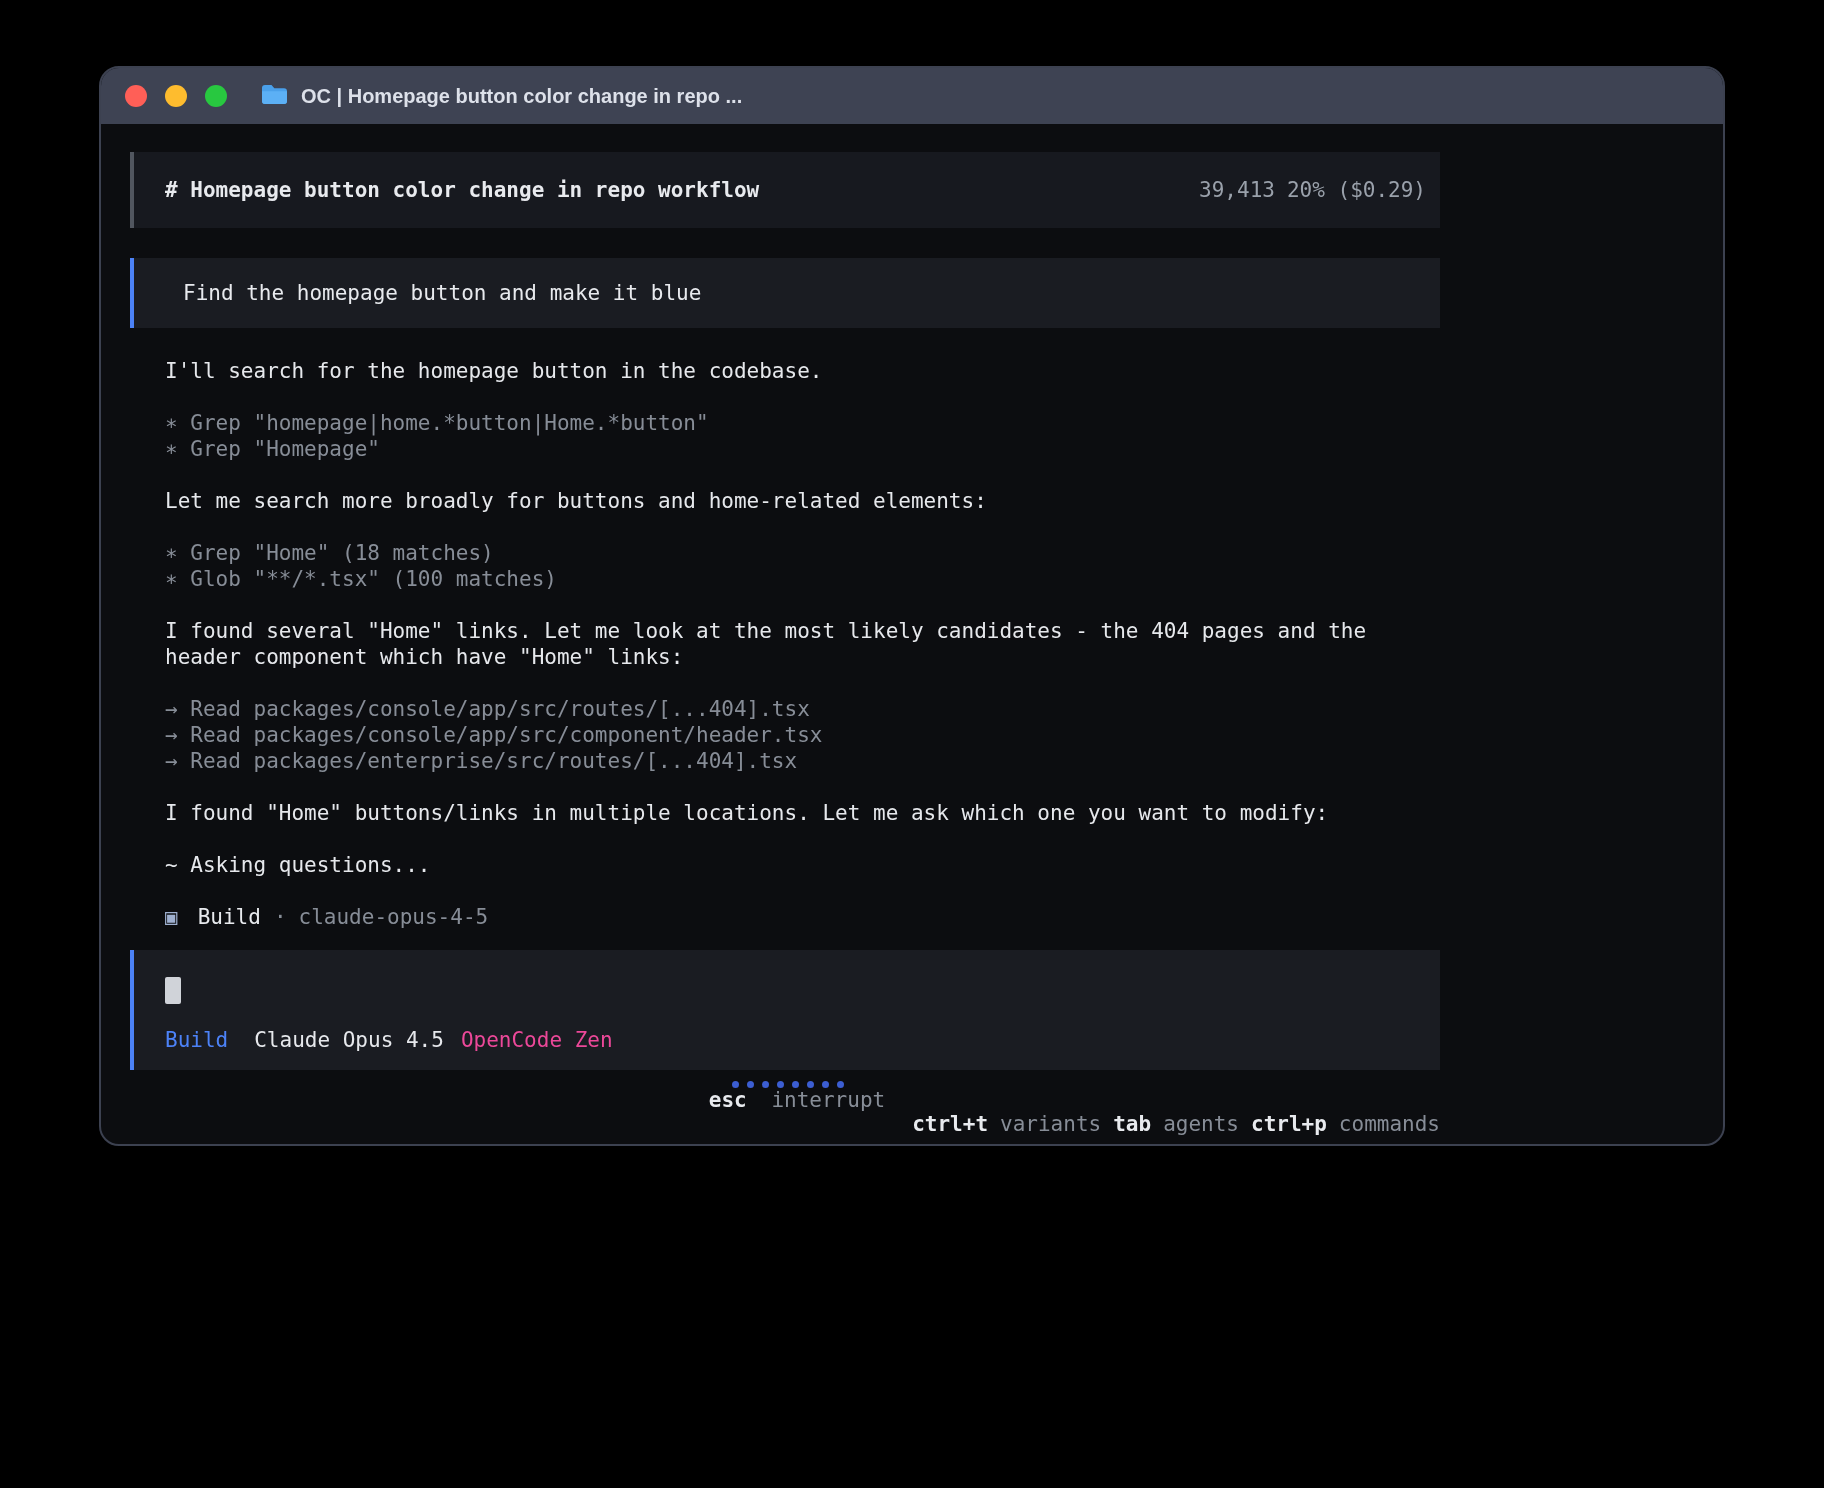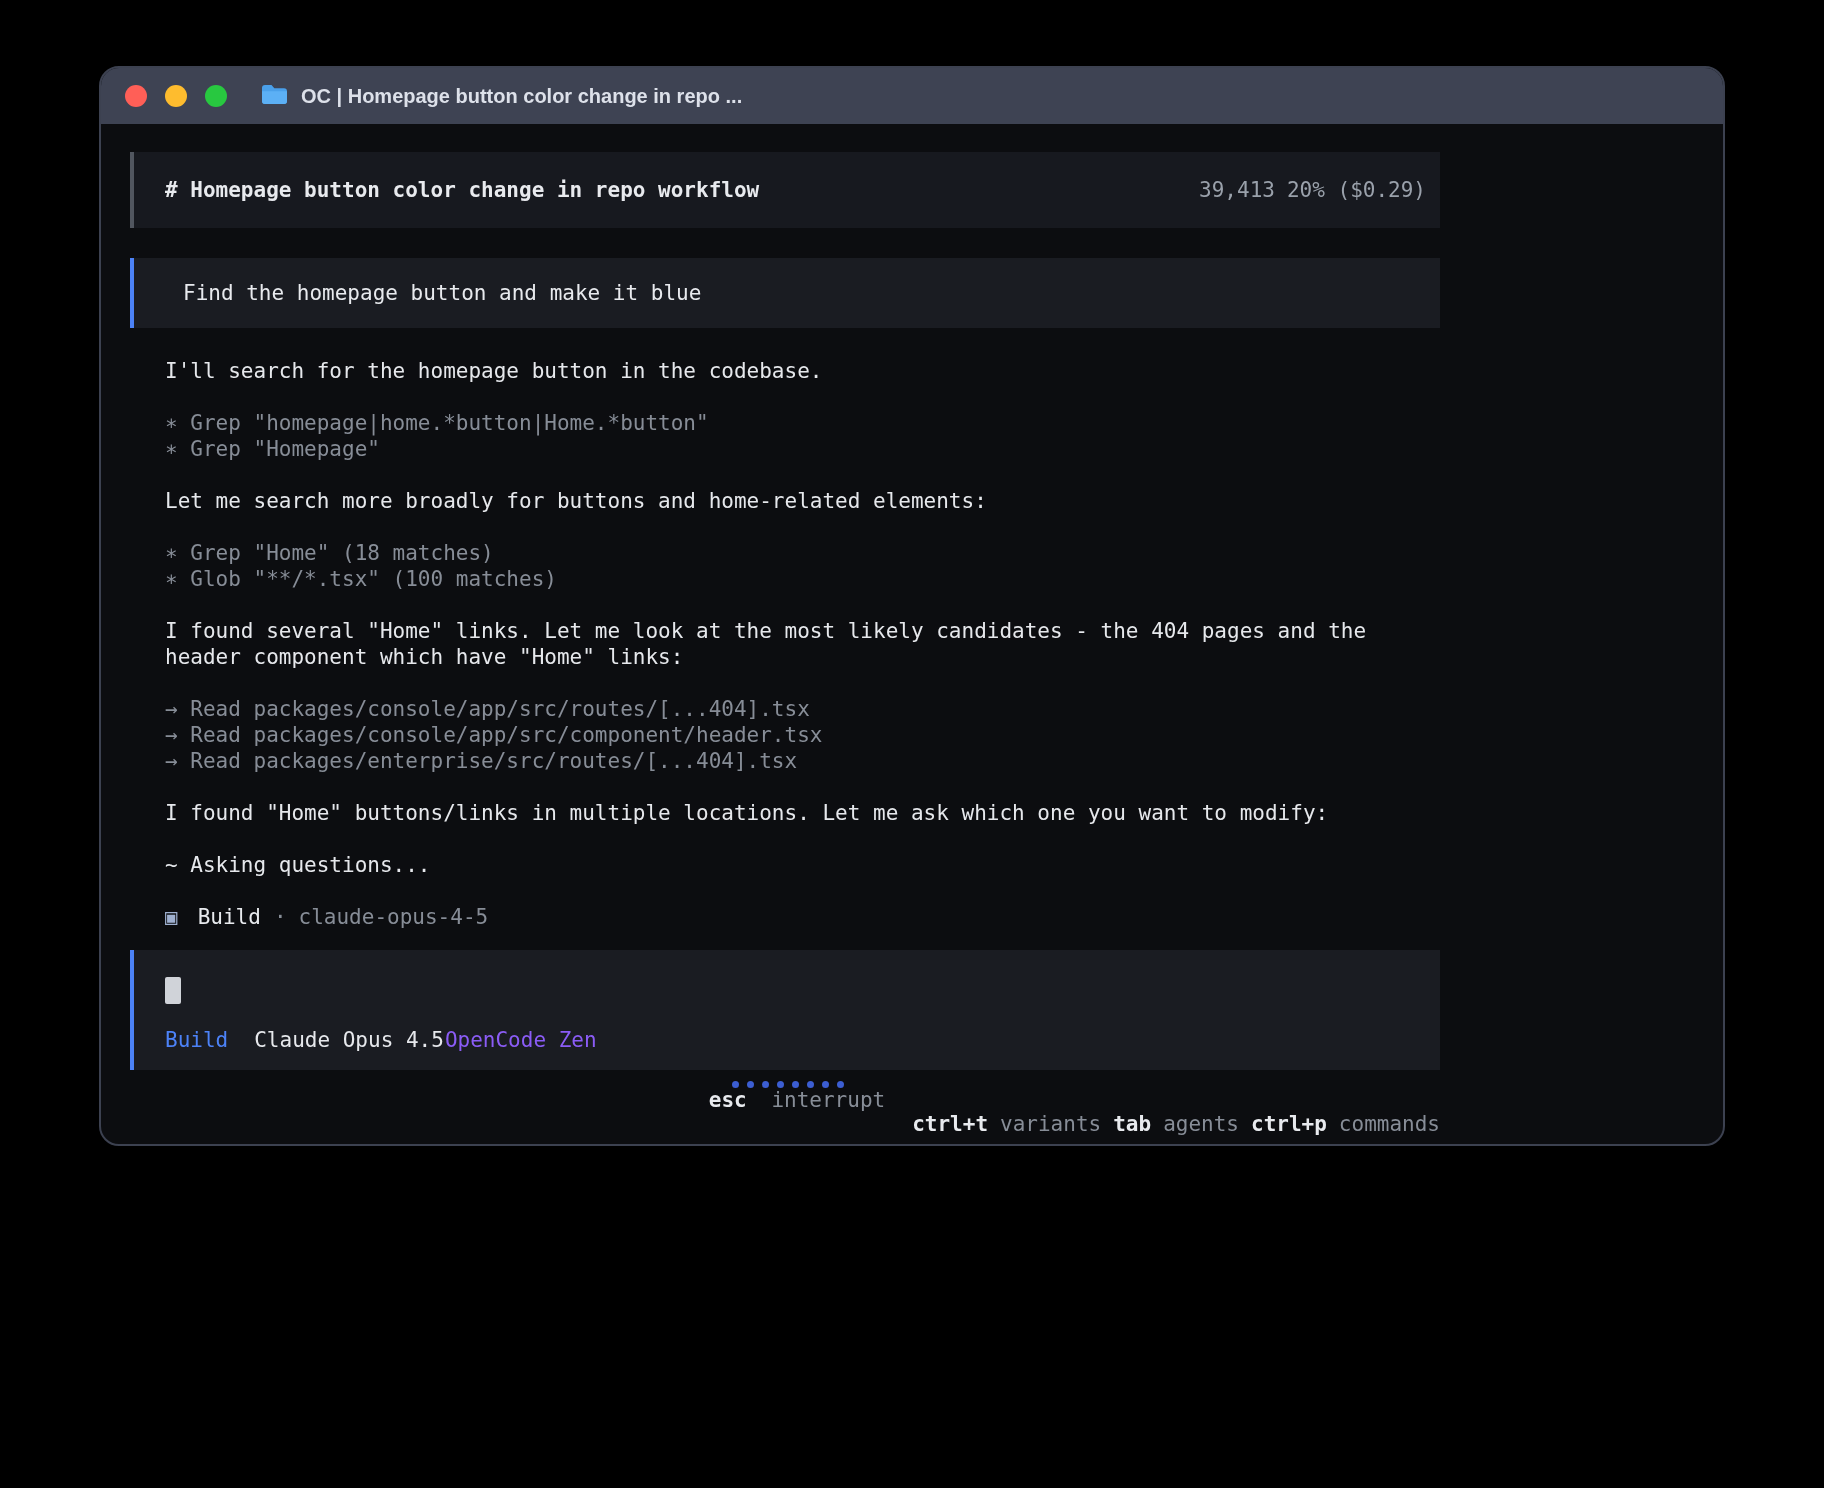--- a/index.html
+++ b/index.html
@@ -44,21 +44,21 @@
   .agent-sep  { color:#878d97; margin-left:13px; }
   .agent-model{ color:#878d97; margin-left:12px; }
 
   
   .input-box { margin-top:20px; height:120px; background:#1a1c22; border-left:4px solid #4c82f7;
                padding:27px 0 0 31px; }
   .cursor { width:16px; height:27px; background:#d0d3d9; border-radius:2px; }
   .mode-row { margin-top:24px; display:flex; align-items:baseline; }
   .mode-name { color:#4c82f7; }
   .mode-model { color:#e6e8ec; margin-left:26px; }
-  .mode-provider { color:#8b5cf6; margin-left:1px; }
+  .mode-provider { color:#ec4899; margin-left:17px; }
 
   
   .footer { margin-top:11px; height:26px; display:flex; align-items:center;flex-direction:column; }
   .dots { display:flex; gap:8px; margin-left:6px; }
   .dot { width:7px; height:7px; border-radius:50%; background:#3c5ed2; }
   .esc-group { margin-left:24px; }
   .key { font-weight:700; color:#e8eaee; }
   .label { color:#878d97; margin-left:12px; }
   .shortcuts { margin-left:auto; display:flex; gap:12px; }
   .shortcut .label { margin-left:12px; }

